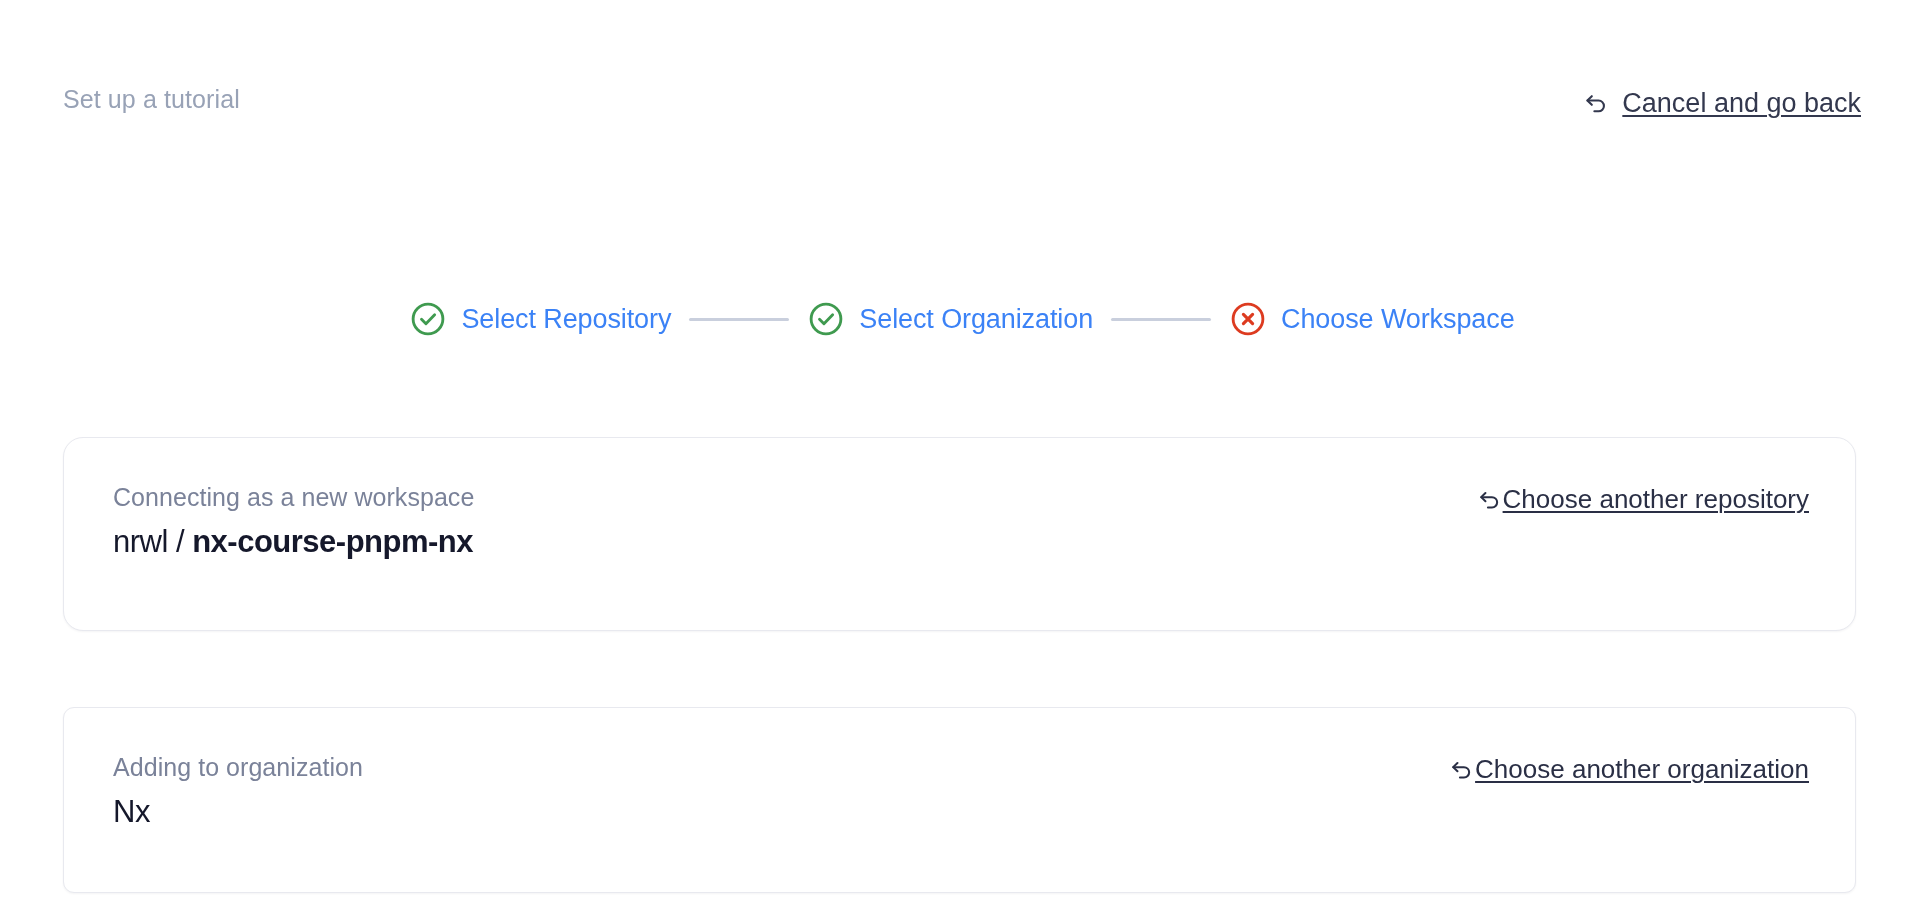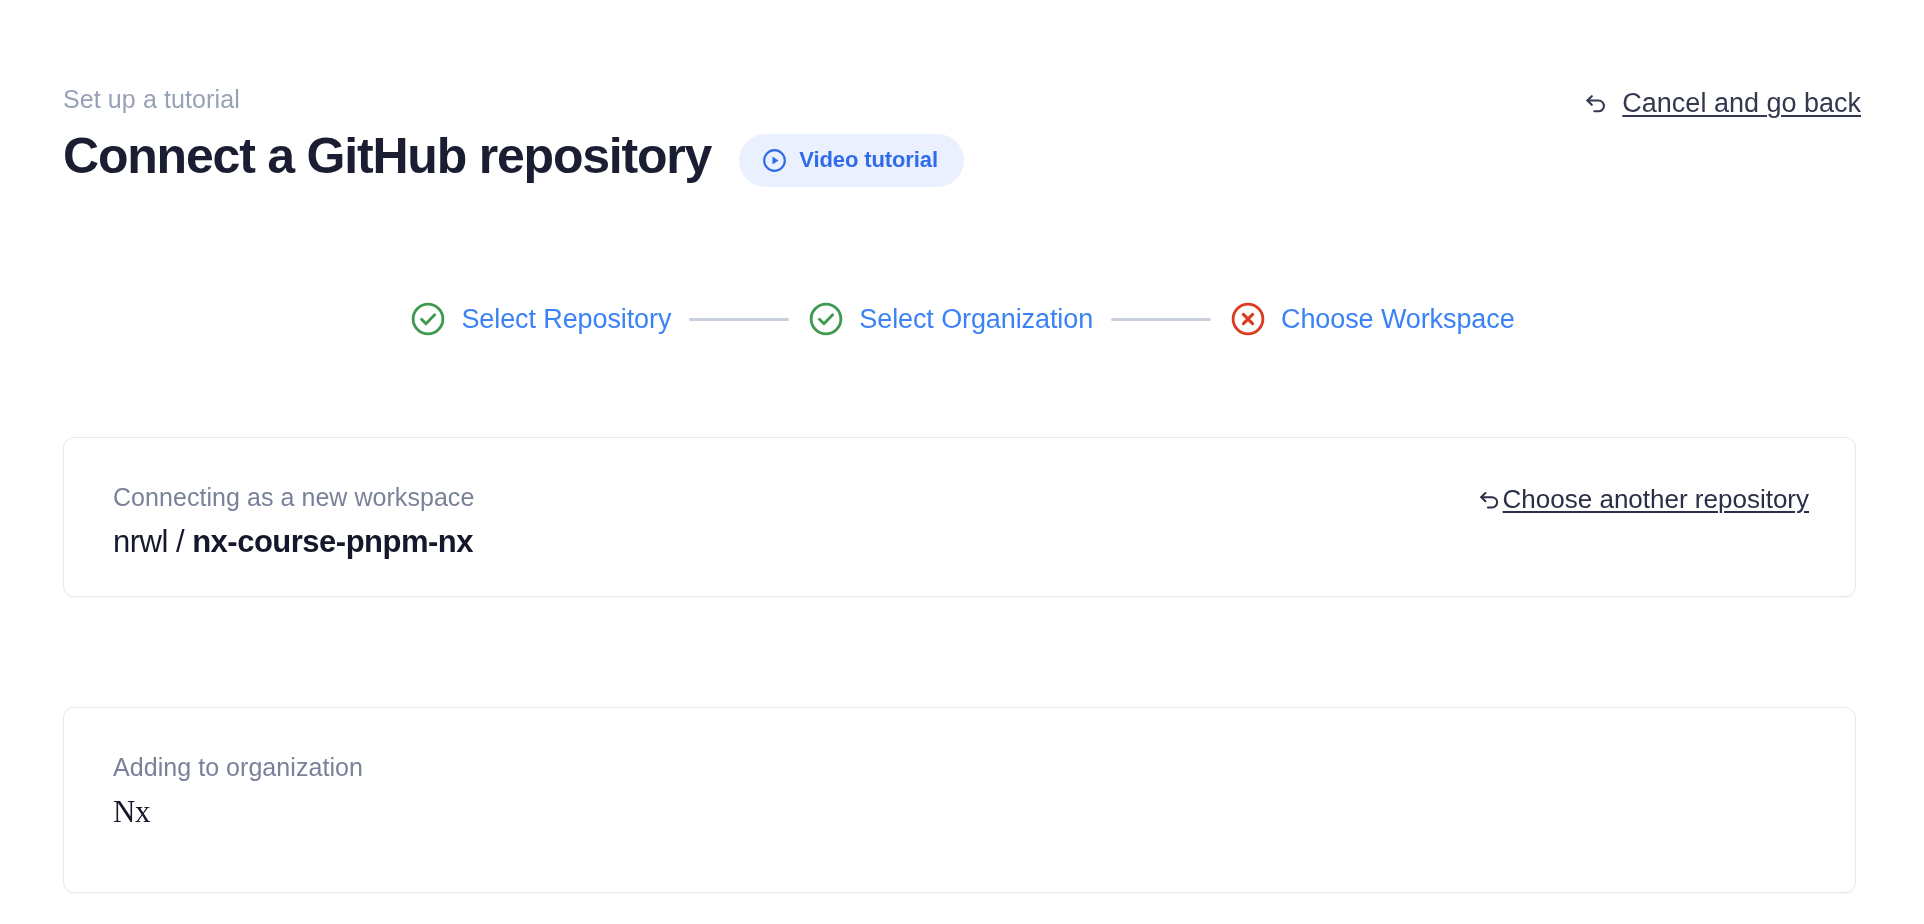--- a/index.html
+++ b/index.html
@@ -145,21 +145,21 @@
     background: #ffffff;
     border: 1px solid #e8e9ef;
     border-radius: 11px;
     box-shadow: 0 1px 2px rgba(30, 35, 60, 0.05);
     display: flex;
     align-items: flex-start;
     justify-content: space-between;
     padding: 44px 46px 44px 49px;
   }
 
-  #card-repository { top: 437px; height: 160px; }
+  #card-repository { top: 437px; height: 194px; border-radius: 20px; }
   #card-organization { top: 707px; height: 186px; }
 
   .card-label {
     font-size: 25px;
     line-height: 30px;
     color: #7a8299;
     font-weight: 400;
     letter-spacing: 0.05px;
   }
 
@@ -167,21 +167,21 @@
     margin-top: 11px;
     font-size: 31px;
     line-height: 38px;
     color: #15182b;
     letter-spacing: -0.5px;
     white-space: nowrap;
   }
 
   .card-value .owner { font-weight: 400; }
   .card-value .repo  { font-weight: 700; }
-  .card-value .plain { font-weight: 400; font-family: Liberation Serif, serif; }
+  .card-value .plain { font-weight: 400; }
 
   .card-action {
     display: inline-flex;
     align-items: center;
     cursor: pointer;
     text-decoration: none;
     margin-top: 2px;
   }
 
   .card-action .label {
@@ -196,33 +196,20 @@
   }
 </style>
 </head>
 <body>
 
 <div class="page">
 
   <div class="header">
     <div class="eyebrow">Set up a tutorial</div>
 
-    <div class="title-row">
-      <h1 class="page-title">Connect a GitHub repository</h1>
-
-      <button class="video-badge">
-        <span>
-          <svg class="play-icon" width="27" height="27" viewBox="0 0 24 24" fill="none">
-            <circle cx="12" cy="12" r="9.2" stroke="#2f6bea" stroke-width="1.9"></circle>
-            <path d="M10.2 8.5 L15.6 12 L10.2 15.5 Z" fill="#2f6bea"></path>
-          </svg>
-        </span>
-        <span class="video-badge-label">Video tutorial</span>
-      </button>
-    </div>
   </div>
 
   <a class="cancel-link">
     <span>
       <svg class="undo-icon" width="28" height="28" viewBox="0 0 24 24" fill="none">
         <path d="M8.4 6.2 L4.6 9.9 L8.4 13.6" stroke="#33384e" stroke-width="1.8" stroke-linecap="round" stroke-linejoin="round"></path>
         <path d="M4.8 9.9 H14.2 a4.6 4.6 0 0 1 0 9.2 H10.6" stroke="#33384e" stroke-width="1.8" stroke-linecap="round" stroke-linejoin="round"></path>
       </svg>
     </span>
     <span class="label">Cancel and go back</span>
@@ -286,15 +273,24 @@
   </div>
 
   <div class="card" id="card-organization">
     <div>
       <div class="card-label">Adding to organization</div>
       <div class="card-value">
         <span class="plain">Nx</span>
       </div>
     </div>
 
+    <a class="card-action">
+      <span>
+        <svg class="undo-icon" width="27" height="27" viewBox="0 0 24 24" fill="none">
+          <path d="M8.4 6.2 L4.6 9.9 L8.4 13.6" stroke="#2a2f45" stroke-width="1.8" stroke-linecap="round" stroke-linejoin="round"></path>
+          <path d="M4.8 9.9 H14.2 a4.6 4.6 0 0 1 0 9.2 H10.6" stroke="#2a2f45" stroke-width="1.8" stroke-linecap="round" stroke-linejoin="round"></path>
+        </svg>
+      </span>
+      <span class="label">Choose another organization</span>
+    </a>
   </div>
 
 </div>
 
 </body></html>

